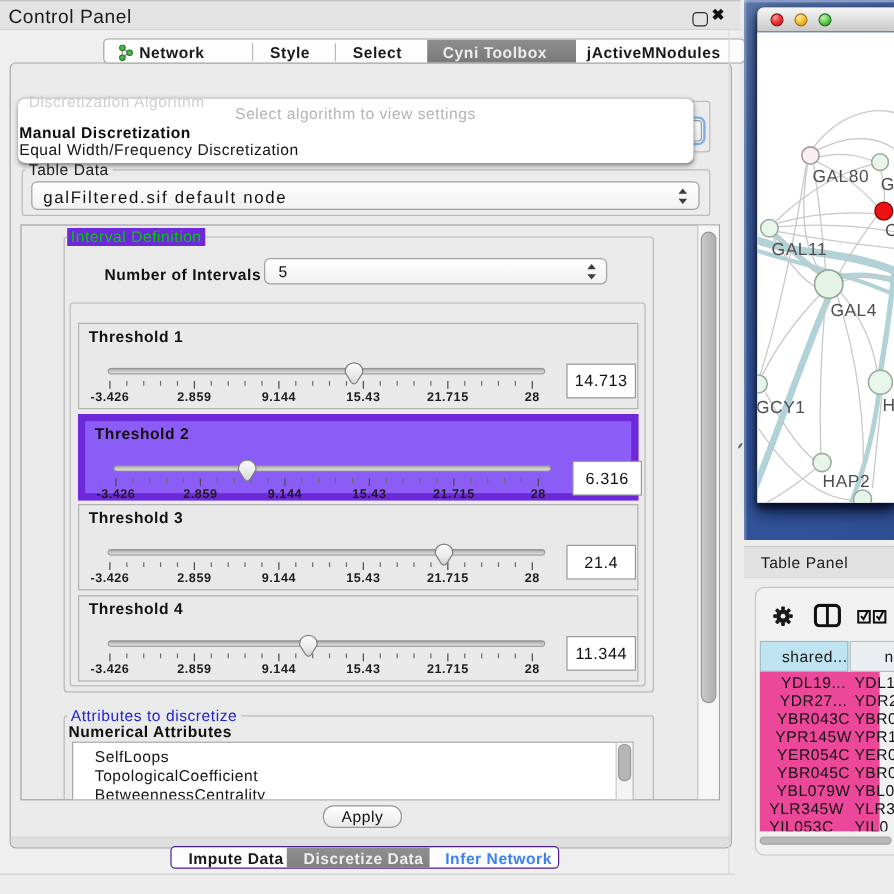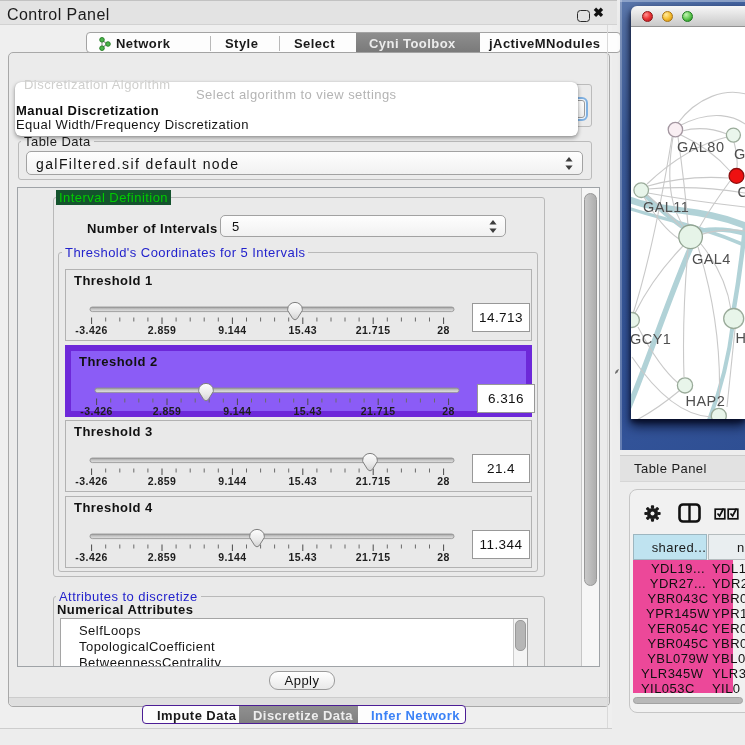--- a/index.html
+++ b/index.html
@@ -74,31 +74,30 @@
 </svg>
 
 <div class="abs" style="left:17px;top:187px;width:583px;height:480px;background:#eaeaea;border:1px solid #9fa3a7"></div>
 <div class="abs" style="left:581px;top:188px;width:18px;height:478px;background:#f6f6f6;border-left:1px solid #c6c6c6"></div>
 <div class="abs" style="left:583.5px;top:193px;width:13px;height:393px;background:linear-gradient(90deg,#c9c9c9,#aeaeae);border:1px solid #979797;border-radius:7px"></div>
 
 <div class="abs" style="left:18px;top:188px;width:563px;height:478px;overflow:hidden">
 <div class="abs" style="left:0;top:0;width:563px;height:478px">
 
   <div class="abs" style="left:35px;top:9px;width:492px;height:380px;border:1px solid #b9b9b9;border-radius:3px"></div>
-  <div class="abs" style="left:38px;top:2px;font-size:13px;color:#00cc00;background:#14532d;padding:0 3px">Interval Definition</div>
+  <div class="abs" style="left:38px;top:2px;font-size:13px;color:#00cc00;background:#6d28d9;padding:0 3px">Interval Definition</div>
   <div class="abs" style="left:69px;top:33px;font-size:13px;font-weight:bold;color:#111">Number of Intervals</div>
   <div class="abs" style="left:202px;top:27px;width:286px;height:22px;background:linear-gradient(#fefefe,#f1f1f1);border:1px solid #a2a2a2;border-radius:5px"></div>
   <div class="abs" style="left:214px;top:31px;font-size:13px;color:#111">5</div>
   <svg class="abs" style="left:470px;top:31px" width="10" height="15" viewBox="0 0 10 15">
     <path d="M5,1 L8.6,5.4 L1.4,5.4 Z" fill="#3d3d3d"></path>
     <path d="M5,14 L8.6,9.6 L1.4,9.6 Z" fill="#3d3d3d"></path>
   </svg>
 
   <div class="abs" style="left:40px;top:64px;width:480px;height:320px;border:1px solid #b9b9b9;border-radius:3px"></div>
-  <div class="abs" style="left:44px;top:57px;font-size:13px;color:#2323cc;background:#eaeaea;padding:0 3px">Threshold's Coordinates for 5 Intervals</div>
   <div class="abs" style="left:47px;top:81px;width:467px;height:72px;background:#e9e9e9;border:1px solid #b2b2b2">
         <svg width="467" height="72" viewBox="0 0 467 72" style="position:absolute;left:0;top:0">
 <text x="8" y="15" font-size="13" font-weight="bold" fill="#111">Threshold 1</text>
 <rect x="24" y="37" width="364" height="4.6" rx="2.3" fill="url(#trk)" stroke="#8e8e8e" stroke-width="0.8"></rect>
 <line x1="25.6" y1="47.5" x2="25.6" y2="54" stroke="#4a4a4a" stroke-width="1"></line>
           <line x1="39.7" y1="47.5" x2="39.7" y2="51.5" stroke="#6a6a6a" stroke-width="1"></line>
           <line x1="53.8" y1="47.5" x2="53.8" y2="51.5" stroke="#6a6a6a" stroke-width="1"></line>
           <line x1="67.8" y1="47.5" x2="67.8" y2="51.5" stroke="#6a6a6a" stroke-width="1"></line>
           <line x1="81.9" y1="47.5" x2="81.9" y2="51.5" stroke="#6a6a6a" stroke-width="1"></line>
           <line x1="96.0" y1="47.5" x2="96.0" y2="54" stroke="#4a4a4a" stroke-width="1"></line>

